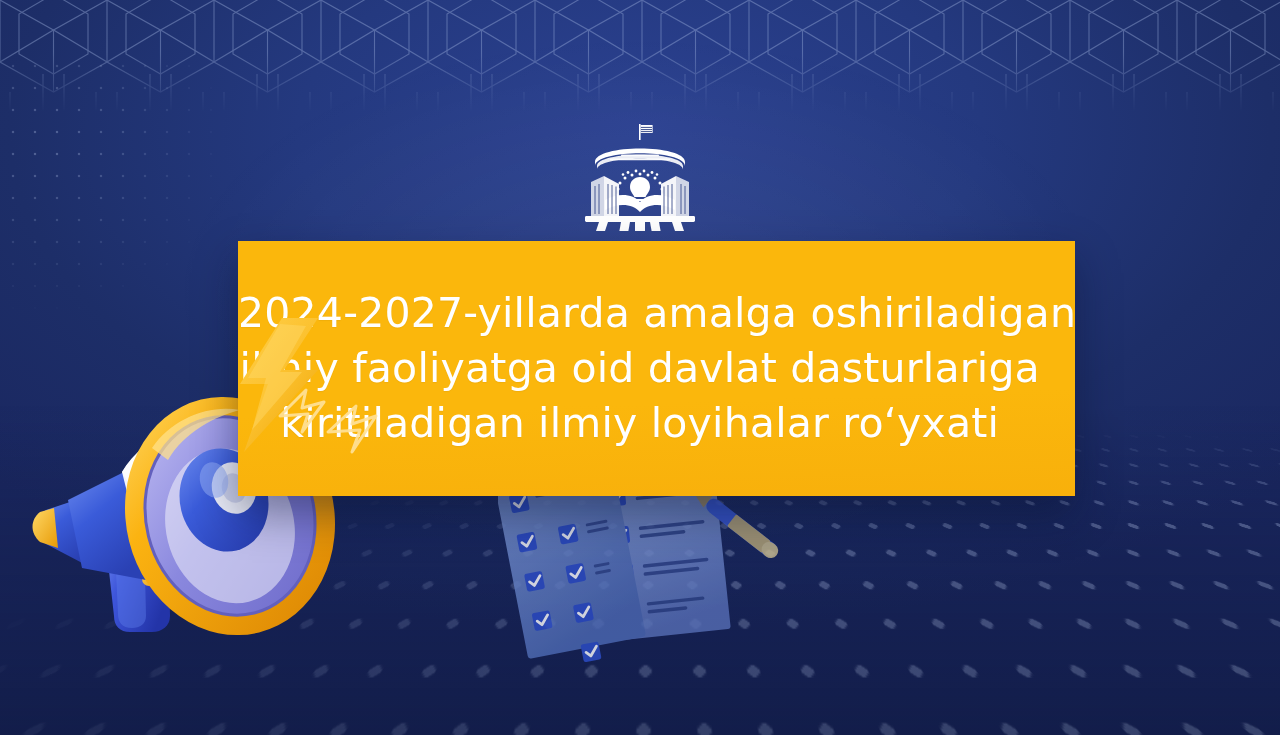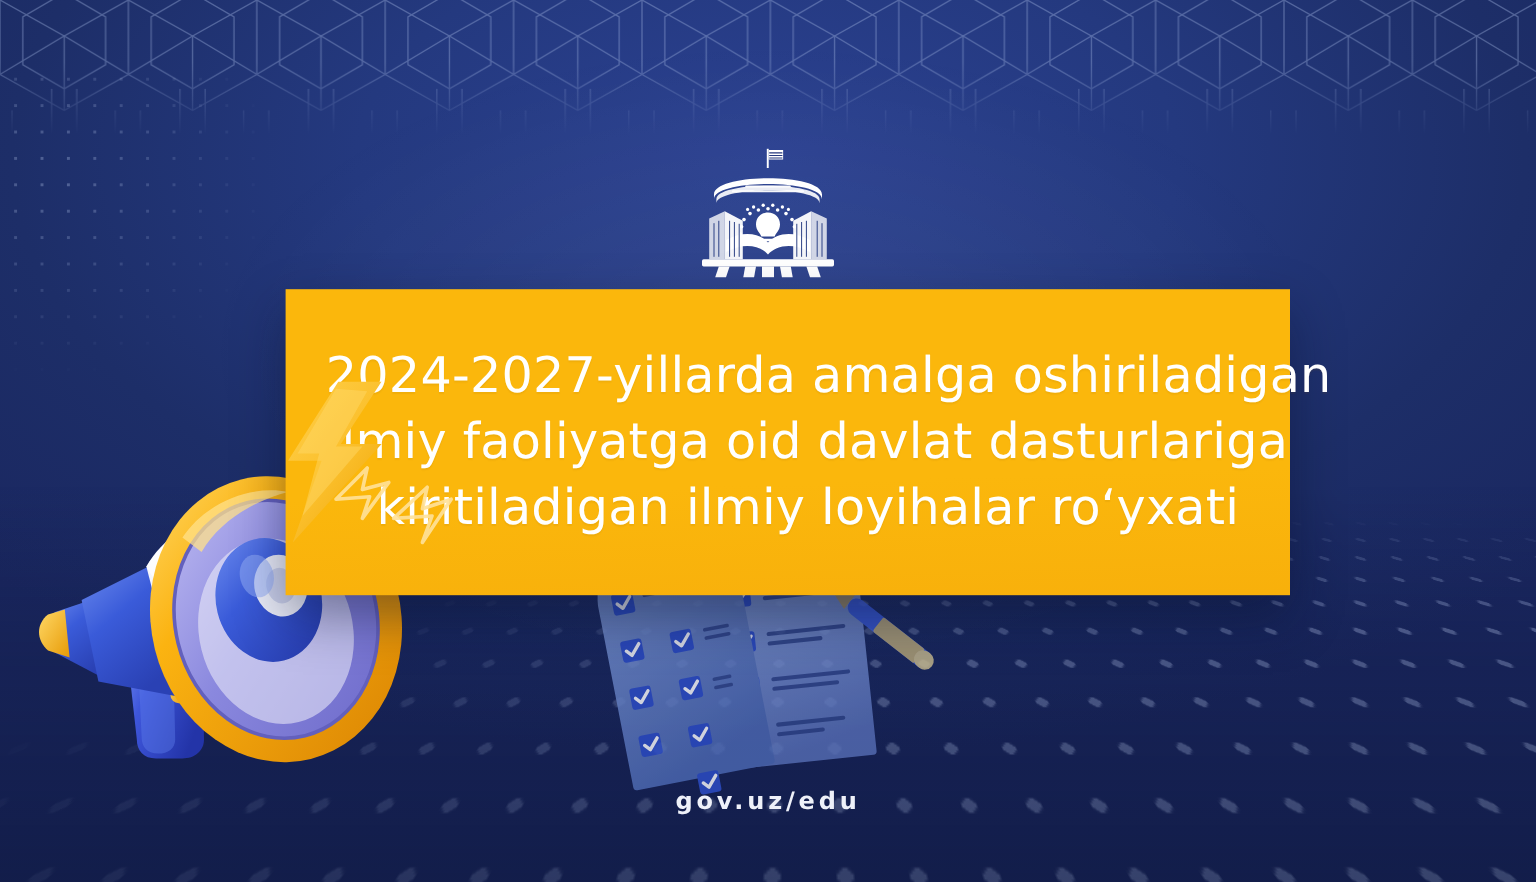--- a/index.html
+++ b/index.html
@@ -76,21 +76,21 @@
     width:330px; height:330px;
   }
 
   
   .banner {
     position:absolute;
     left:238px; top:241px;
     width:837px; height:255px;
     background:linear-gradient(178deg,#FBB70C 0%, #FBB70C 62%, #F8B00B 100%);
     box-shadow:0 18px 40px rgba(8,14,42,.42);
-    display:flex; align-items:center; justify-content:flex-end;
+    display:flex; align-items:center; justify-content:flex-start;
     z-index:6;
   }
   .banner-text {
     color:#FFFFFF;
     font-size:41px;
     line-height:55px;
     font-weight:400;
     text-align:center;
     letter-spacing:.2px;
     width:96%;
@@ -381,15 +381,14 @@
     <path d="M58 6 L26 60 L44 60 L30 112 L80 54 L58 54 L84 8 Z" fill="#FFD96B" opacity=".45"></path>
   </svg>
 
   <svg class="bolt-outline" viewBox="0 0 128 72">
     <g fill="none" stroke="#FFE29A" stroke-width="3" stroke-linejoin="round" opacity=".9">
       <path d="M8 30 L34 4 L30 22 L52 16 L30 46 L36 28 Z"></path>
       <path d="M56 46 L84 20 L80 38 L104 30 L80 66 L88 44 Z"></path>
     </g>
   </svg>
 
-  <div class="footer-url">gov.uz/edu</div>
 
 </div>
 
 </body></html>

